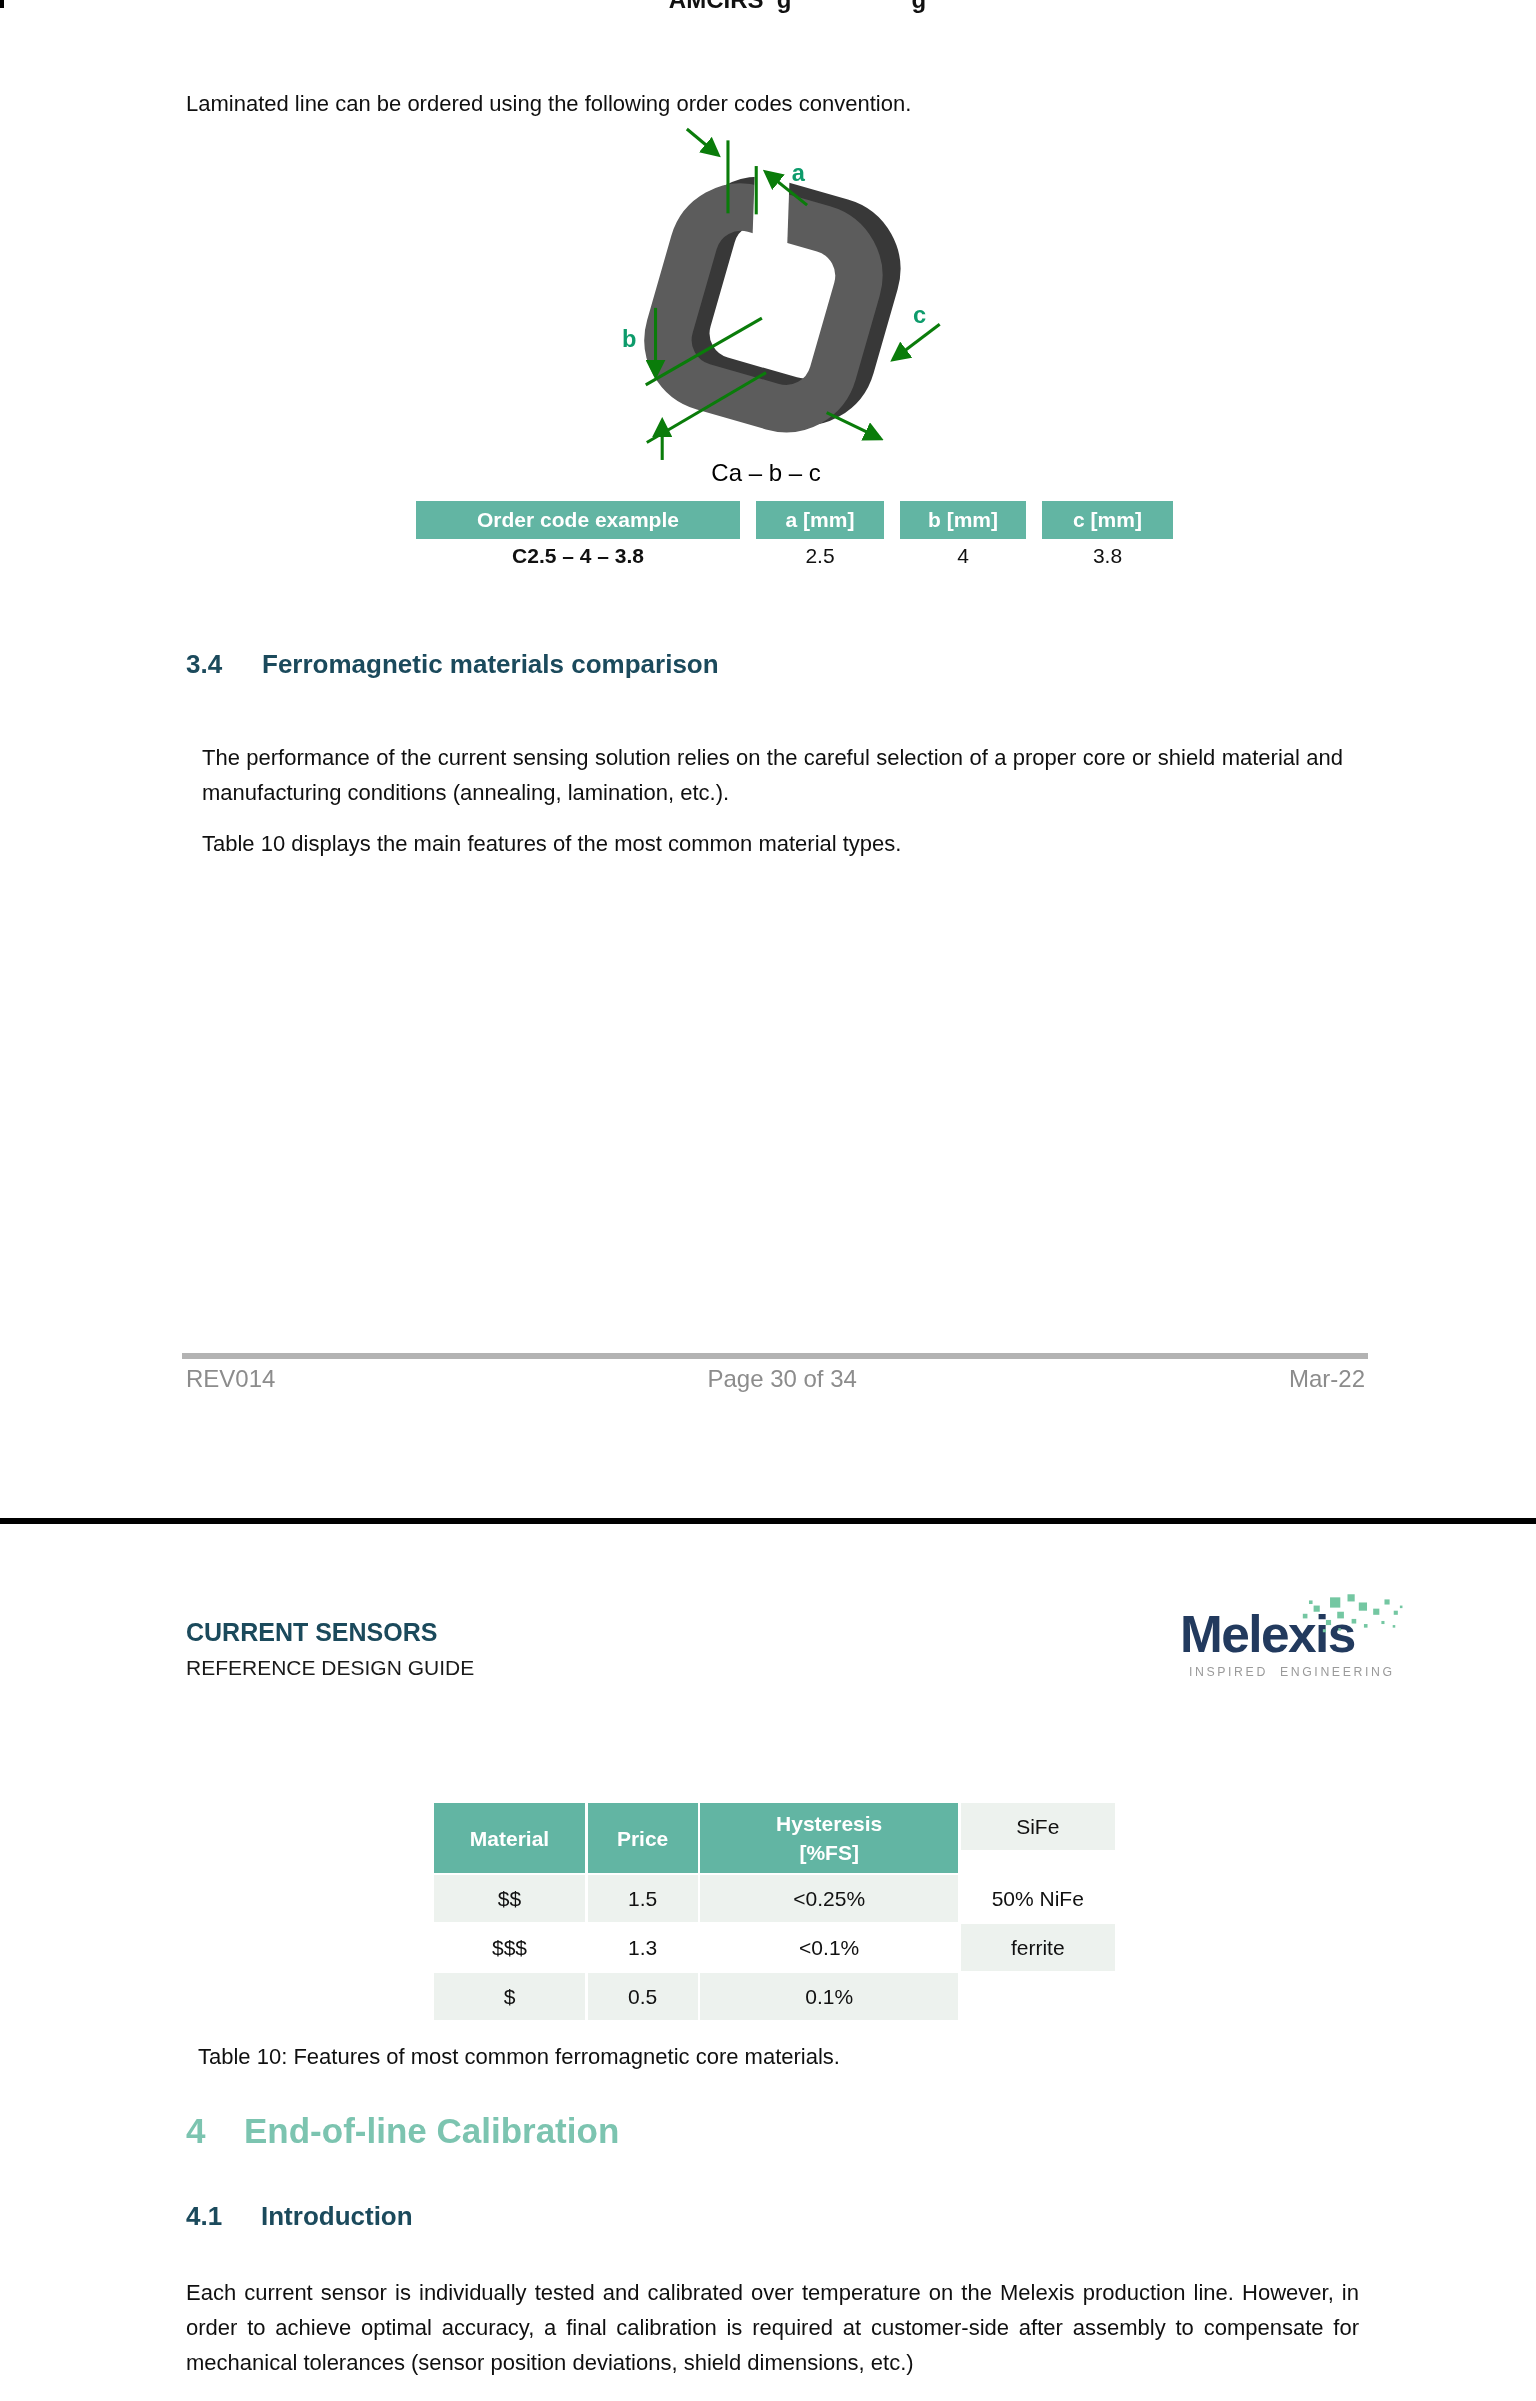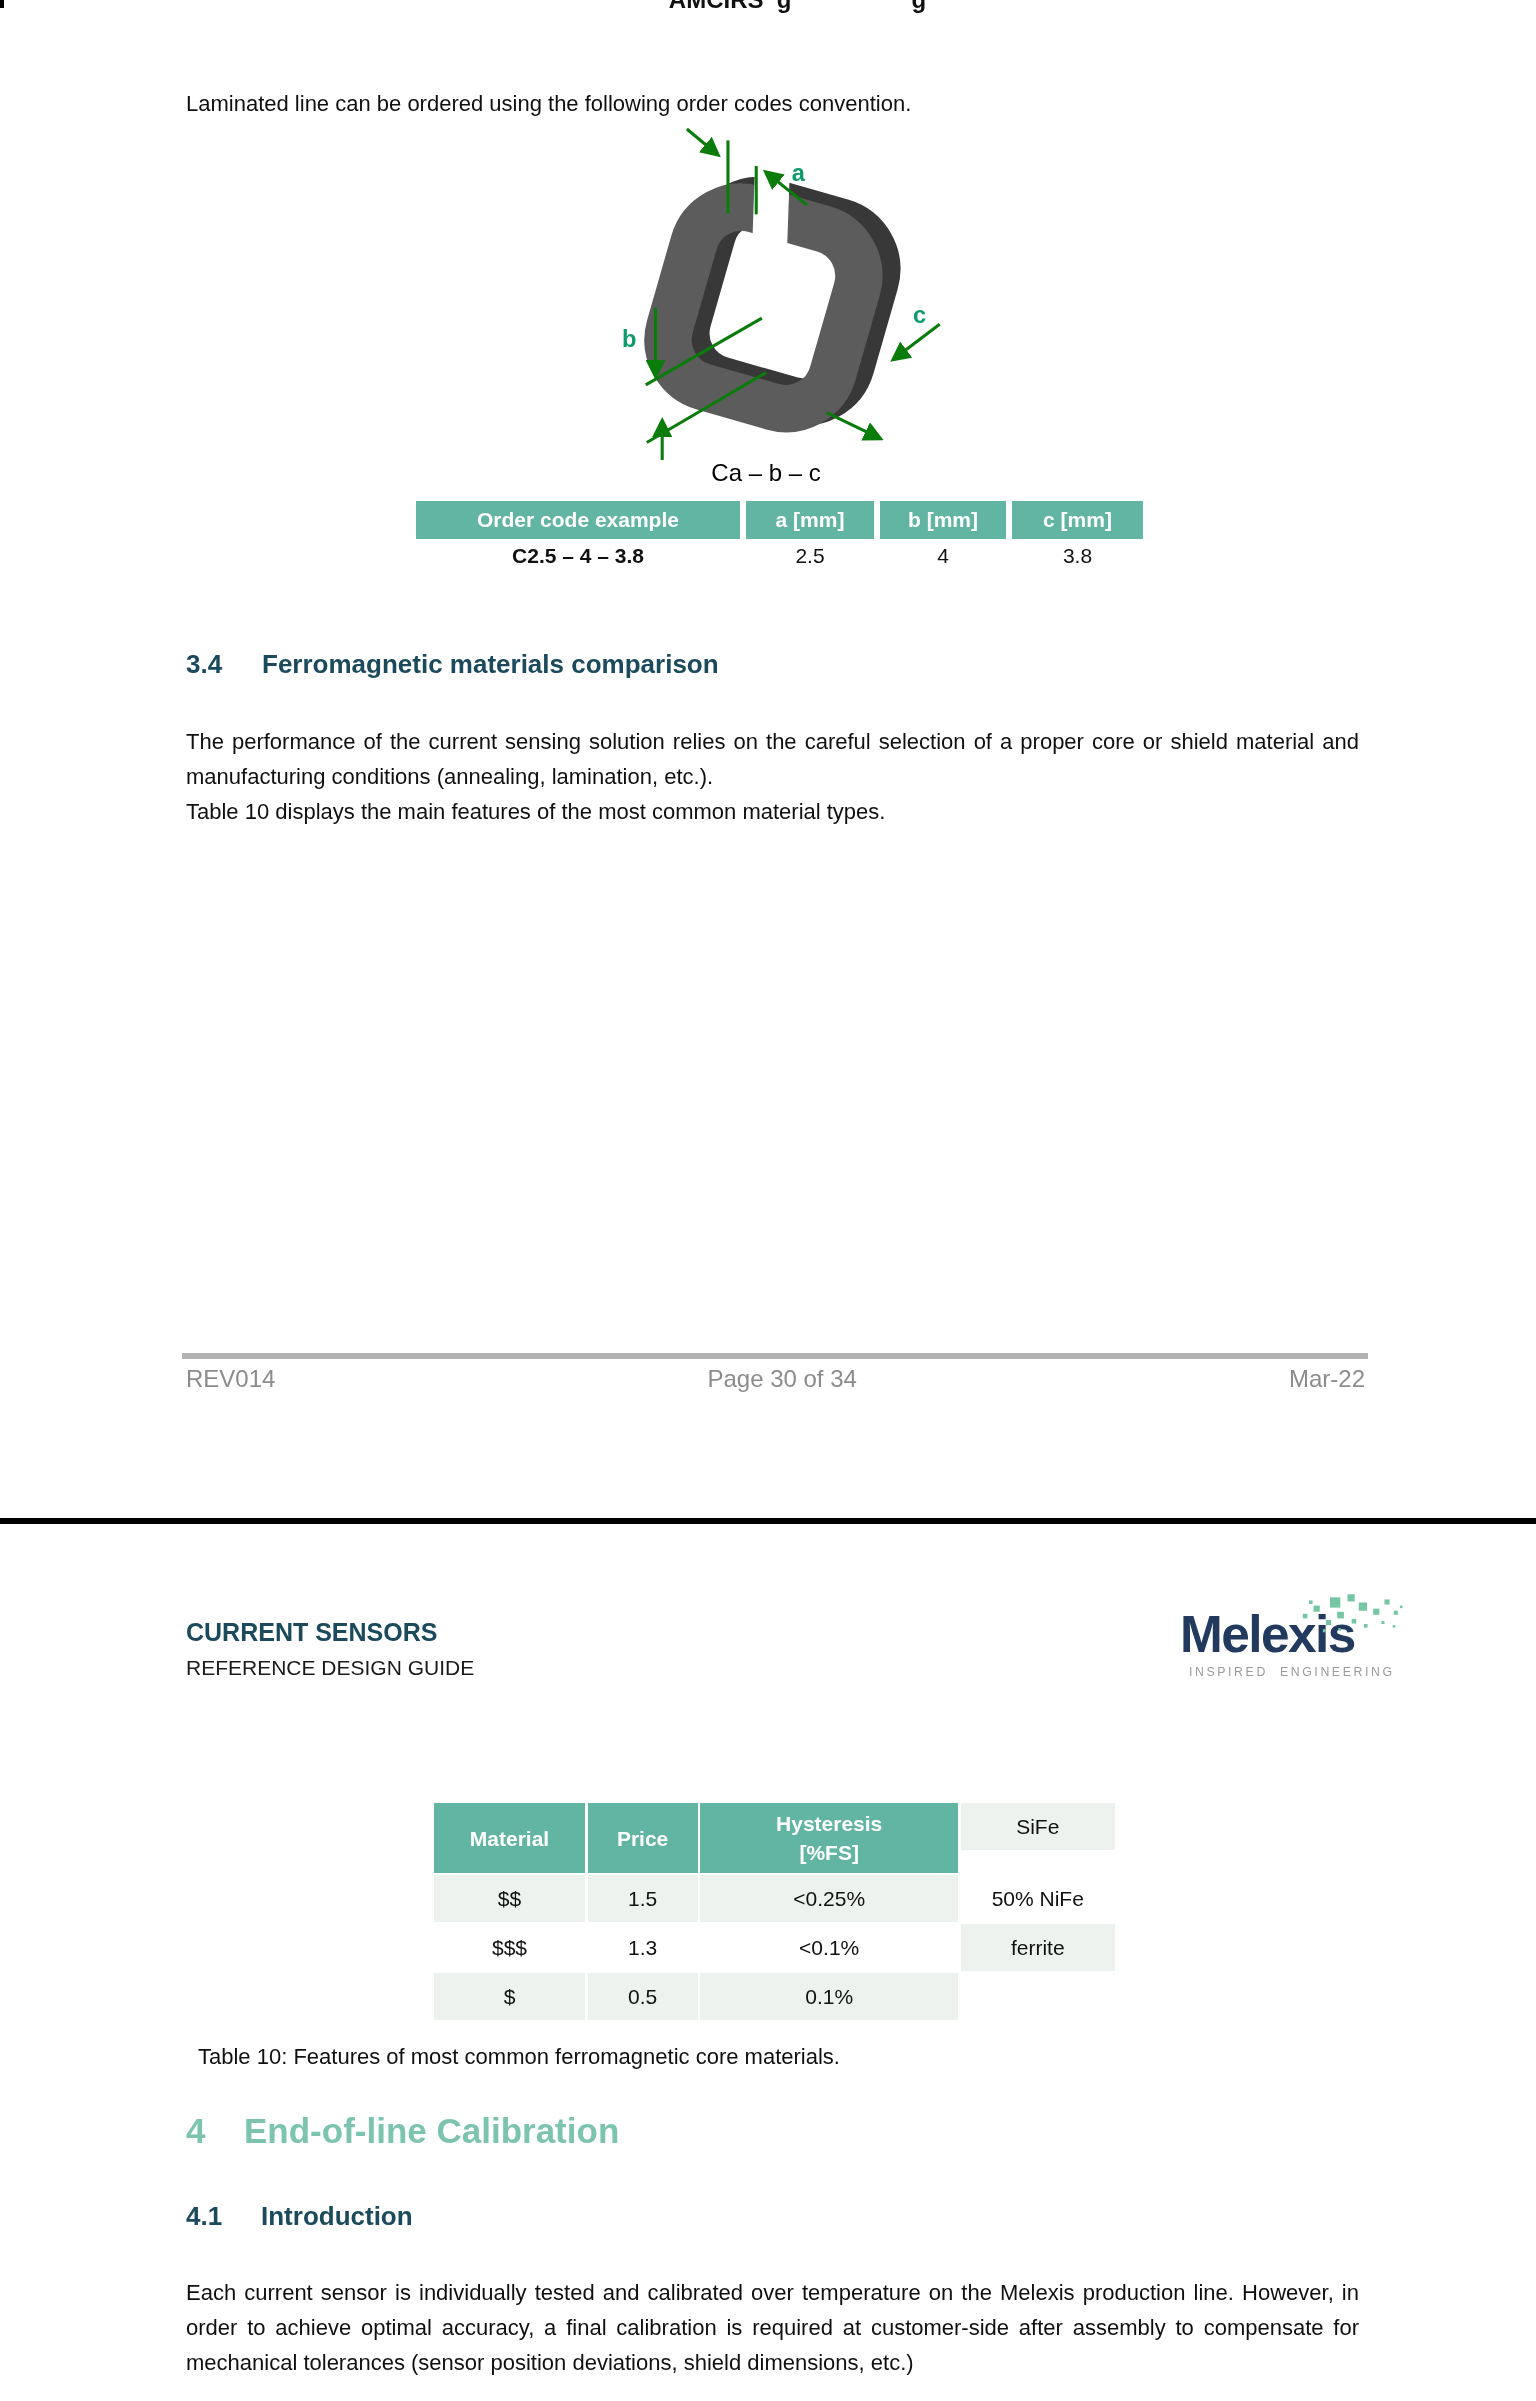--- a/index.html
+++ b/index.html
@@ -18,32 +18,32 @@
 
   .body-text{font-size:22px;line-height:35px;color:#101010}
 
   #intro{left:186px;top:86px;width:1183px}
 
   
   #core-svg{left:586px;top:127px;width:360px;height:334px}
   #fig-caption{left:586px;top:459px;width:360px;text-align:center;font-weight:normal;font-size:24px;color:#000}
 
   
-  #order-table{left:416px;top:501px;display:grid;grid-template-columns:324px 128px 126px 131px;column-gap:6px}
+  #order-table{left:416px;top:501px;display:grid;grid-template-columns:324px 128px 126px 131px;column-gap:16px}
   #order-table .h{background:#62b5a3;color:#fff;font-weight:bold;font-size:21px;height:38px;
     display:flex;align-items:center;justify-content:center}
   #order-table .c{background:#fff;font-size:21px;height:33px;display:flex;align-items:center;justify-content:center}
   #order-table .c.bold{font-weight:bold}
 
   .sec-h2{color:#1b4a5c;font-weight:700;font-size:26px;display:flex}
   #sec34{left:186px;top:649px}
   #sec34 .num{width:76px}
 
   #para-block{left:186px;top:724px;width:1173px}
-  #para-block p{margin:0;text-align:justify}
+  #para-block p{margin:16px;text-align:justify}
   #para-block p + p{text-align:left}
 
   
   #footer-bar{left:182px;top:1353px;width:1186px;height:6.2px;background:#b3b3b3}
   #footer-row{left:186px;top:1365px;width:1179px;display:flex;justify-content:space-between;
     color:#8c8c8c;font-size:24px}
 
   
   #page-break{left:0;top:1518px;width:1537px;height:5.7px;background:#000}
 

